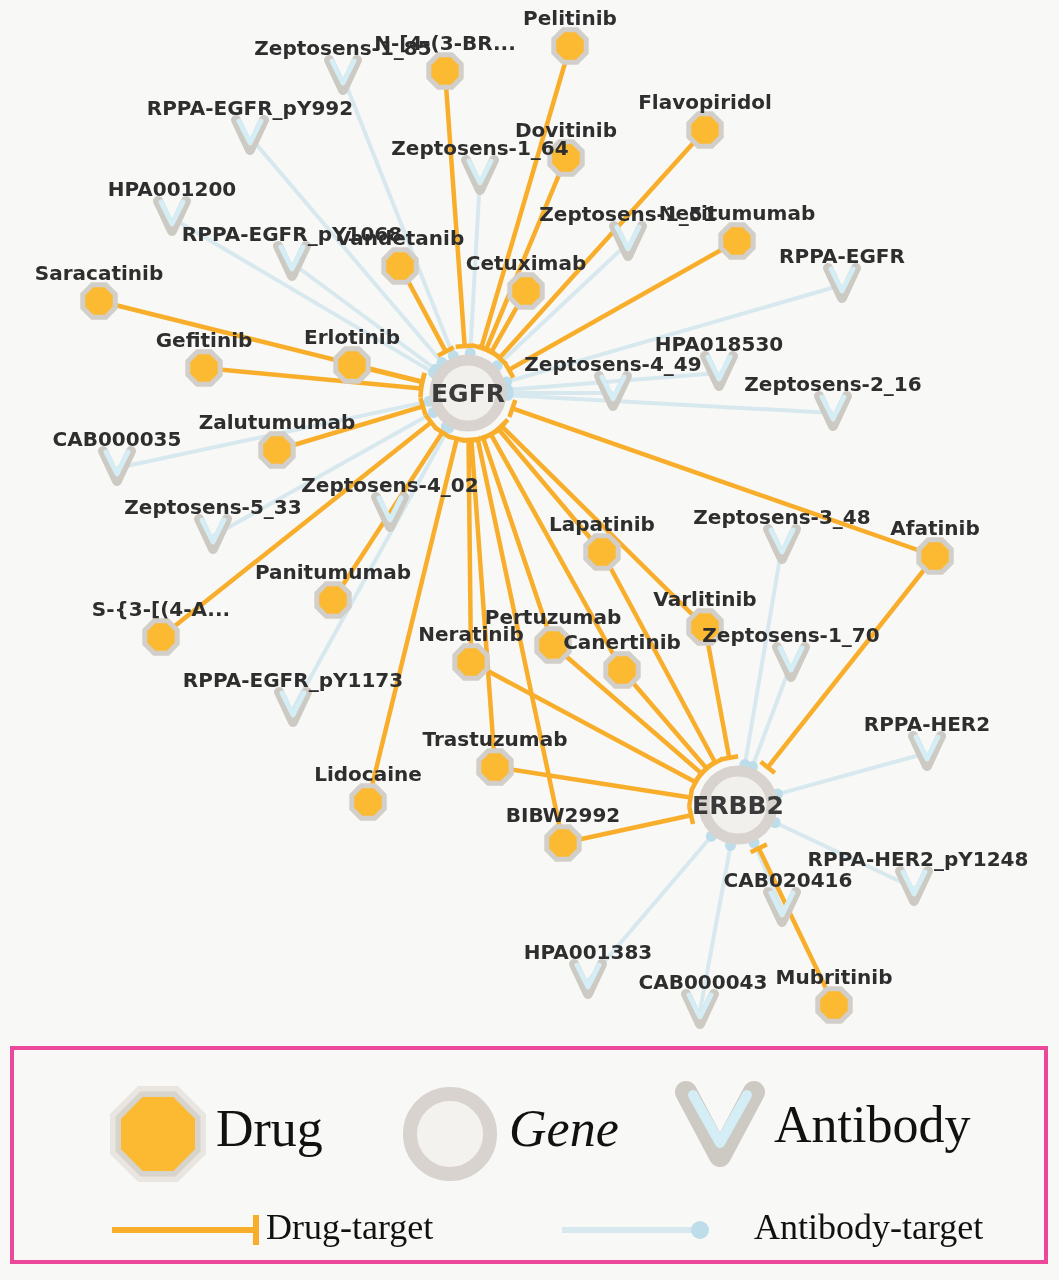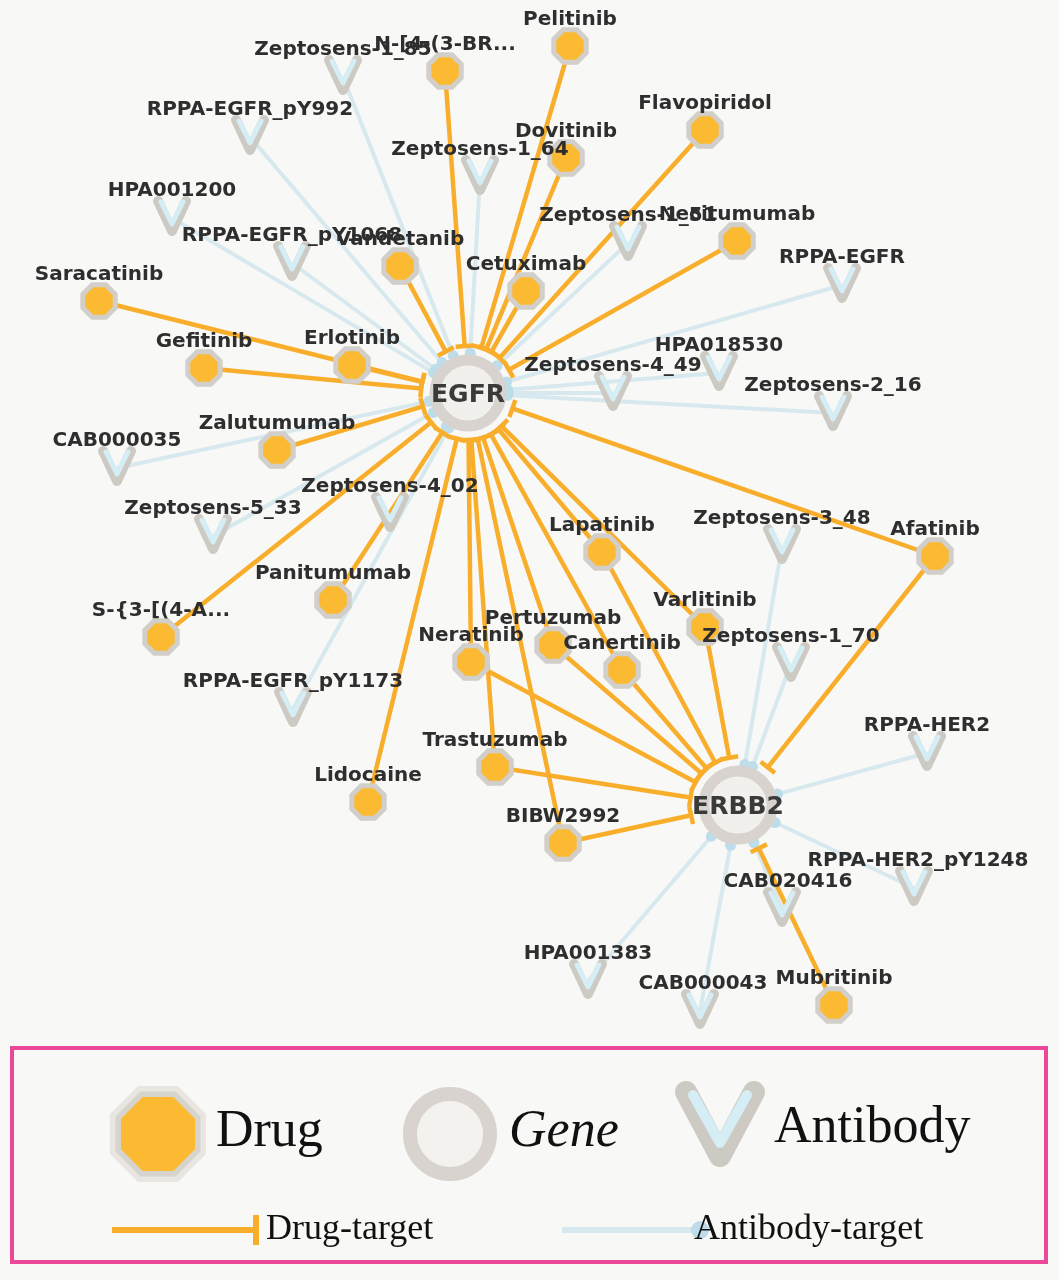--- a/index.html
+++ b/index.html
@@ -372,15 +372,15 @@
     <svg class="legend-swatch" style="left:90px;top:158px;" width="180" height="44">
       <line x1="8" y1="22" x2="152" y2="22" stroke="#F8AE2B" stroke-width="6"></line>
       <line x1="152" y1="7" x2="152" y2="37" stroke="#F8AE2B" stroke-width="6"></line>
     </svg>
     <div class="legend-text lg-mid" style="left:252px;top:156px;">Drug-target</div>
 
     <svg class="legend-swatch" style="left:540px;top:158px;" width="180" height="44">
       <line x1="8" y1="22" x2="142" y2="22" stroke="#D7E9EE" stroke-width="6"></line>
       <circle cx="146" cy="22" r="9" fill="#BCDDE9"></circle>
     </svg>
-    <div class="legend-text lg-mid" style="left:680px;top:156px;">Antibody-target</div>
+    <div class="legend-text lg-mid" style="left:740px;top:156px;">Antibody-target</div>
   </div>
 </div>
 
 </body></html>

